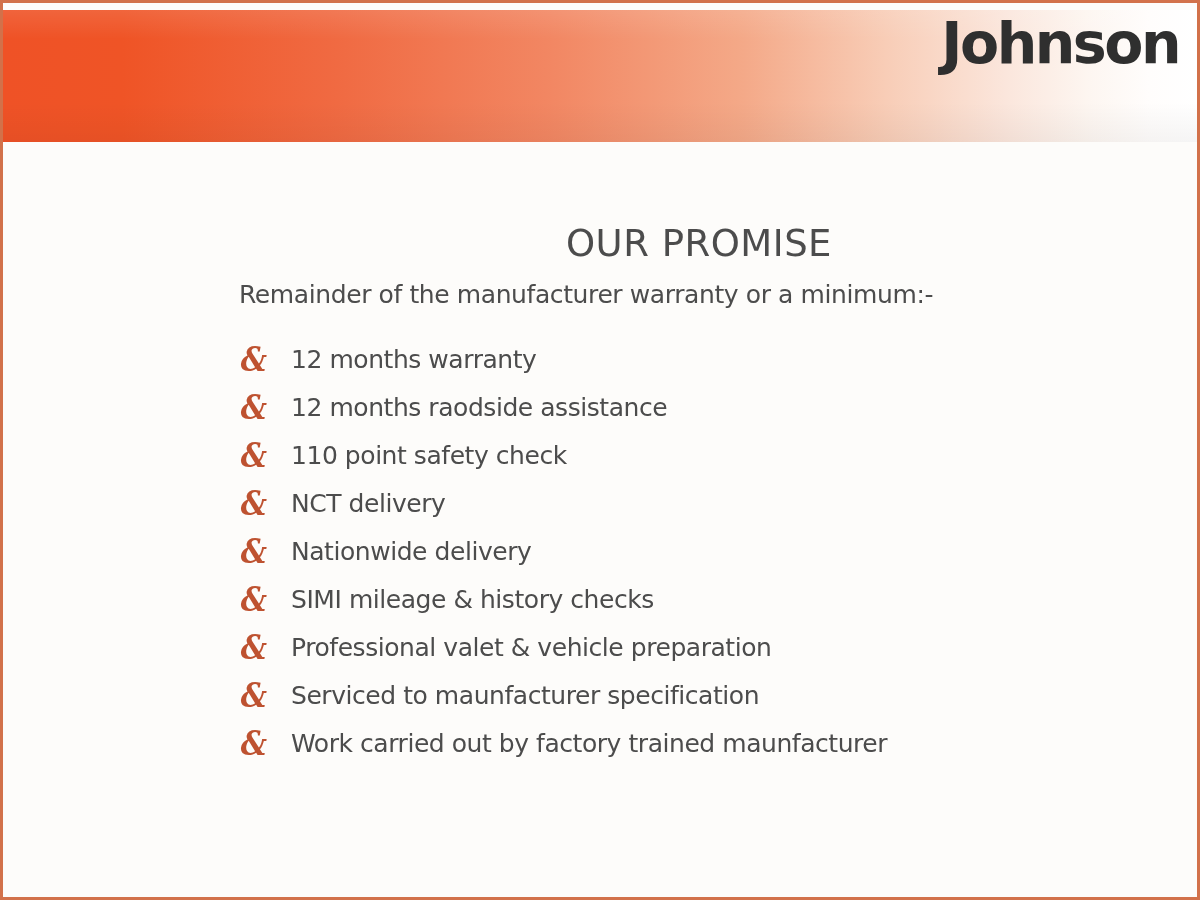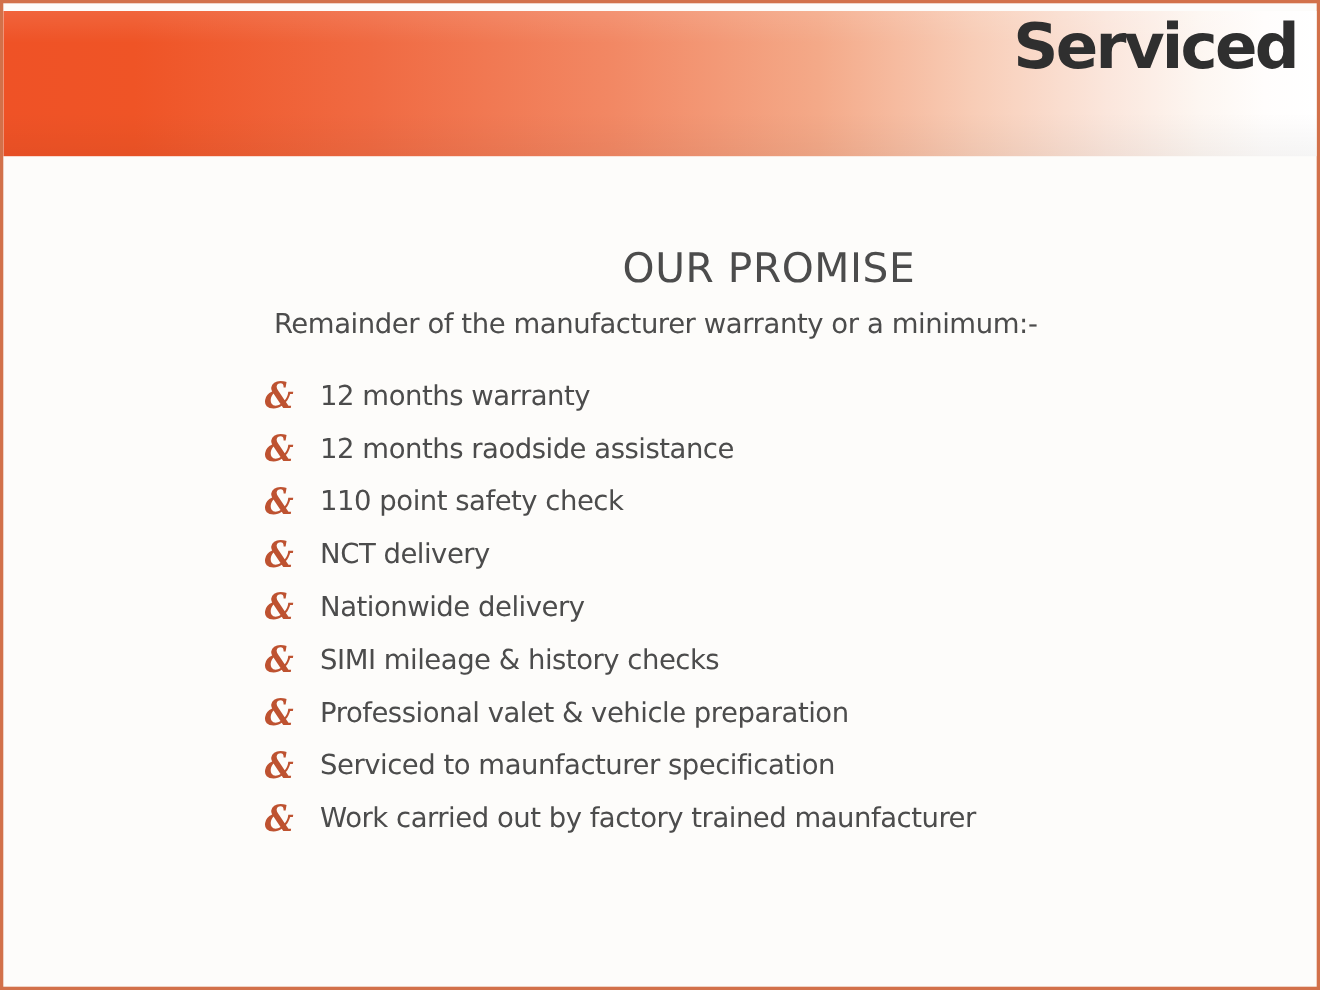--- a/index.html
+++ b/index.html
@@ -110,21 +110,21 @@
     line-height: 1.05;
     text-align: center;
   }
 
   #subtitle {
     font-family: "DejaVu Sans", sans-serif;
     font-size: 25px;
     font-weight: normal;
     color: #4c4c4c;
     letter-spacing: -0.4px;
-    margin: 0 0 26px 10px;
+    margin: 0 0 26px 0;
     line-height: 1.15;
     white-space: nowrap;
   }
 
   #promise-list {
     list-style: none;
     margin: 0;
     padding: 0;
   }
   .promise-item {
@@ -157,21 +157,21 @@
 </style>
 </head>
 <body>
 
 <div id="poster">
 
   <div id="header-band"></div>
   <div id="header-sheen"></div>
 
   <div id="logo">
-    <span class="logo-line" id="logo-line-1">Serviced</span>
+    <span class="logo-line" id="logo-line-1">Johnson</span>
   </div>
 
   <div id="content">
 
     <h1 id="page-title">OUR PROMISE</h1>
 
     <p id="subtitle">Remainder of the manufacturer warranty or a minimum:-</p>
 
     <ul id="promise-list">
       <li class="promise-item">

